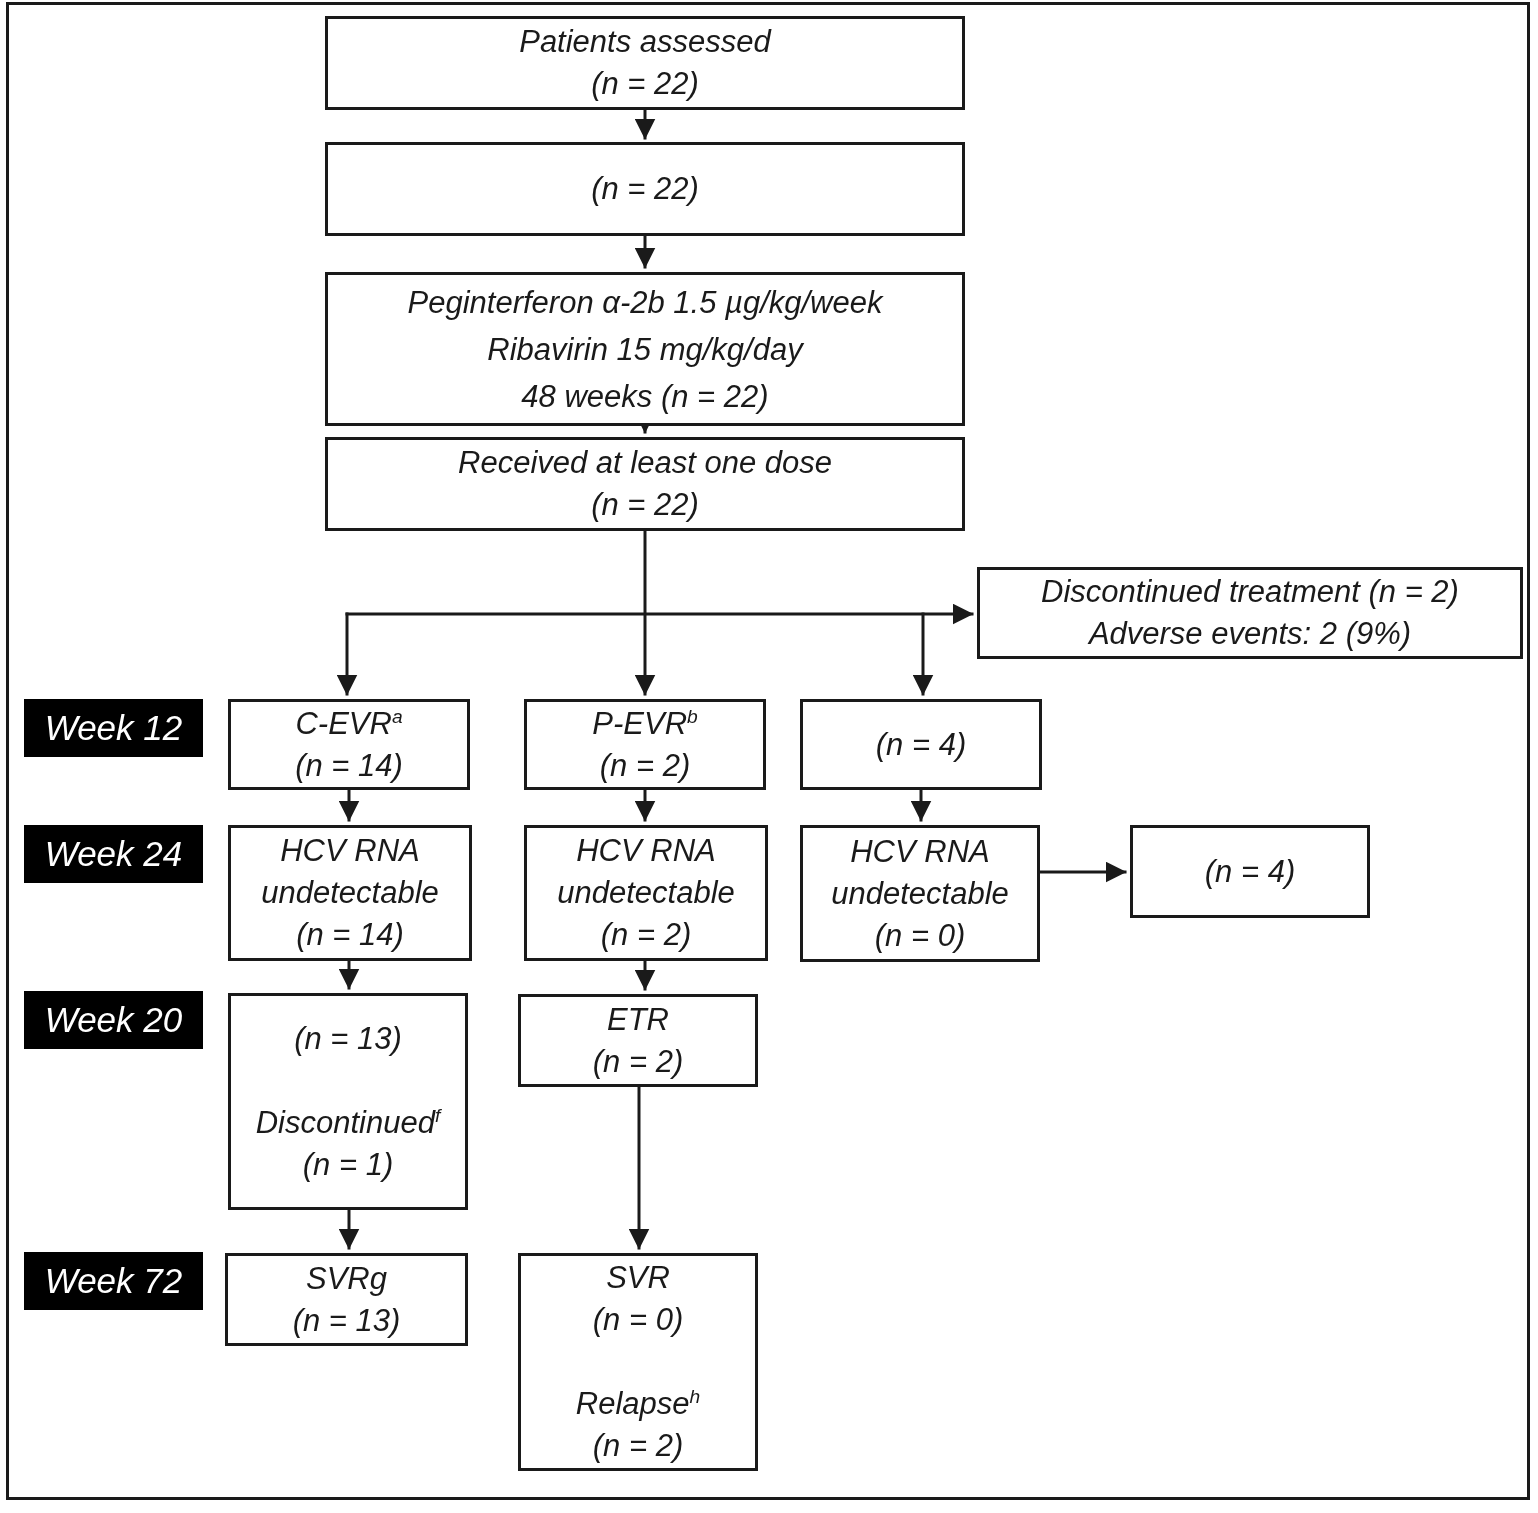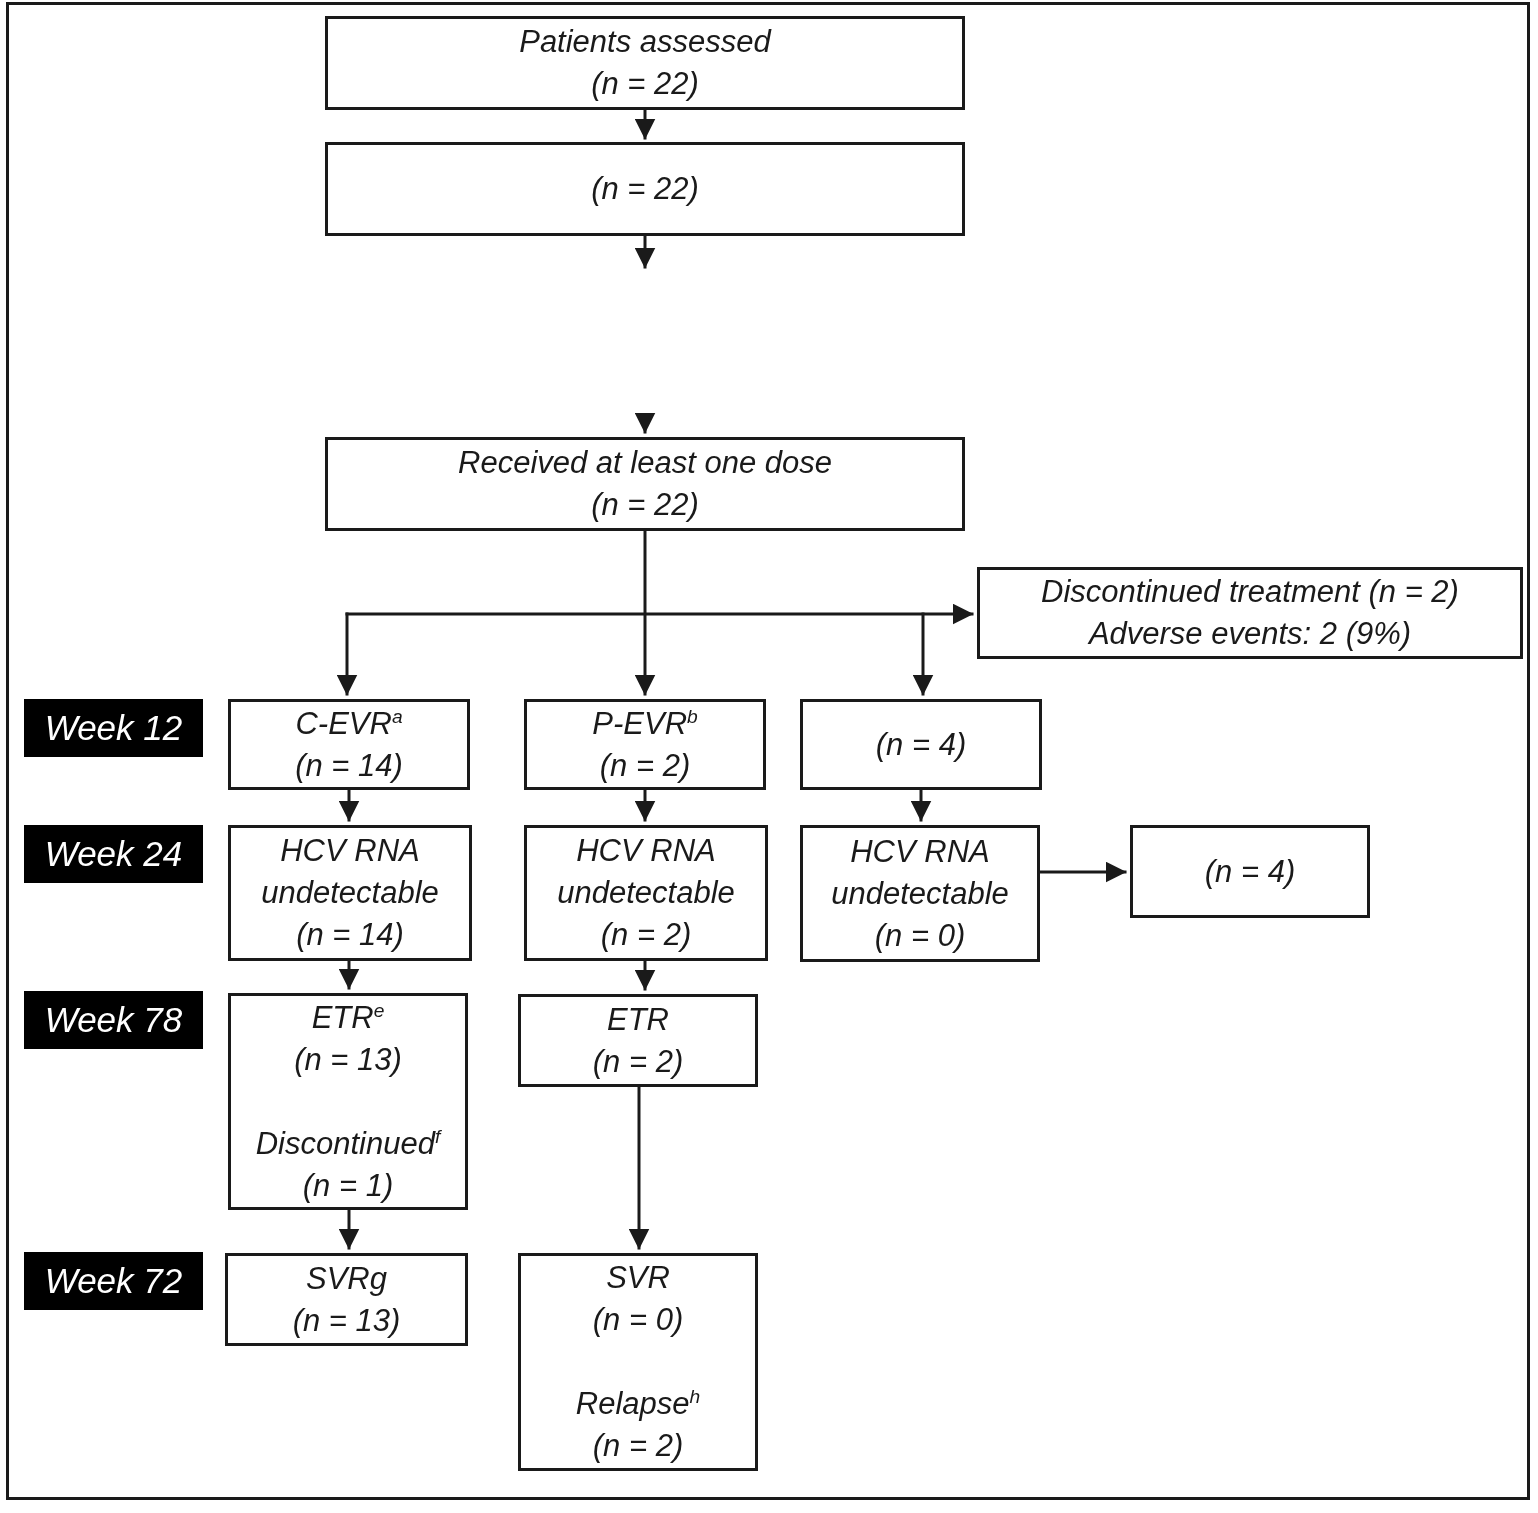--- a/index.html
+++ b/index.html
@@ -70,20 +70,25 @@
 
   <div class="box" style="left:325px;top:16px;width:640px;height:94px">
       <div class="ln"><span>Patients assessed</span></div>
       <div class="ln"><span>(n = 22)</span></div>
     </div>
 
   <div class="box" style="left:325px;top:142px;width:640px;height:94px">
       <div class="ln"><span>(n = 22)</span></div>
     </div>
 
+  <div class="box roomy" style="left:325px;top:272px;width:640px;height:154px">
+      <div class="ln"><span>Peginterferon α-2b 1.5 µg/kg/week</span></div>
+      <div class="ln"><span>Ribavirin 15 mg/kg/day</span></div>
+      <div class="ln"><span>48 weeks (n = 22)</span></div>
+    </div>
 
   <div class="box" style="left:325px;top:437px;width:640px;height:94px">
       <div class="ln"><span>Received at least one dose</span></div>
       <div class="ln"><span>(n = 22)</span></div>
     </div>
 
   <div class="box" style="left:977px;top:567px;width:546px;height:92px">
       <div class="ln"><span>Discontinued treatment (n = 2)</span></div>
       <div class="ln"><span>Adverse events: 2 (9%)</span></div>
     </div>
@@ -118,21 +123,20 @@
       <div class="ln"><span>HCV RNA</span></div>
       <div class="ln"><span>undetectable</span></div>
       <div class="ln"><span>(n = 0)</span></div>
     </div>
 
   <div class="box" style="left:1130px;top:825px;width:240px;height:93px">
       <div class="ln"><span>(n = 4)</span></div>
     </div>
 
   <div class="box" style="left:228px;top:993px;width:240px;height:217px">
-      <div class="ln"><span>ETR</span><sup>e</sup></div>
       <div class="ln"><span>(n = 13)</span></div>
       <div class="ln"><span></span></div>
       <div class="ln"><span>Discontinued</span><sup>f</sup></div>
       <div class="ln"><span>(n = 1)</span></div>
     </div>
 
   <div class="box" style="left:518px;top:994px;width:240px;height:93px">
       <div class="ln"><span>ETR</span></div>
       <div class="ln"><span>(n = 2)</span></div>
     </div>
@@ -145,16 +149,16 @@
   <div class="box" style="left:518px;top:1253px;width:240px;height:218px">
       <div class="ln"><span>SVR</span></div>
       <div class="ln"><span>(n = 0)</span></div>
       <div class="ln"><span></span></div>
       <div class="ln"><span>Relapse</span><sup>h</sup></div>
       <div class="ln"><span>(n = 2)</span></div>
     </div>
 
   <div class="wk" style="left:24px;top:699px">Week 12</div>
   <div class="wk" style="left:24px;top:825px">Week 24</div>
-  <div class="wk" style="left:24px;top:991px">Week 78</div>
+  <div class="wk" style="left:24px;top:991px">Week 20</div>
   <div class="wk" style="left:24px;top:1252px">Week 72</div>
 
 </div>
 
 </body></html>

